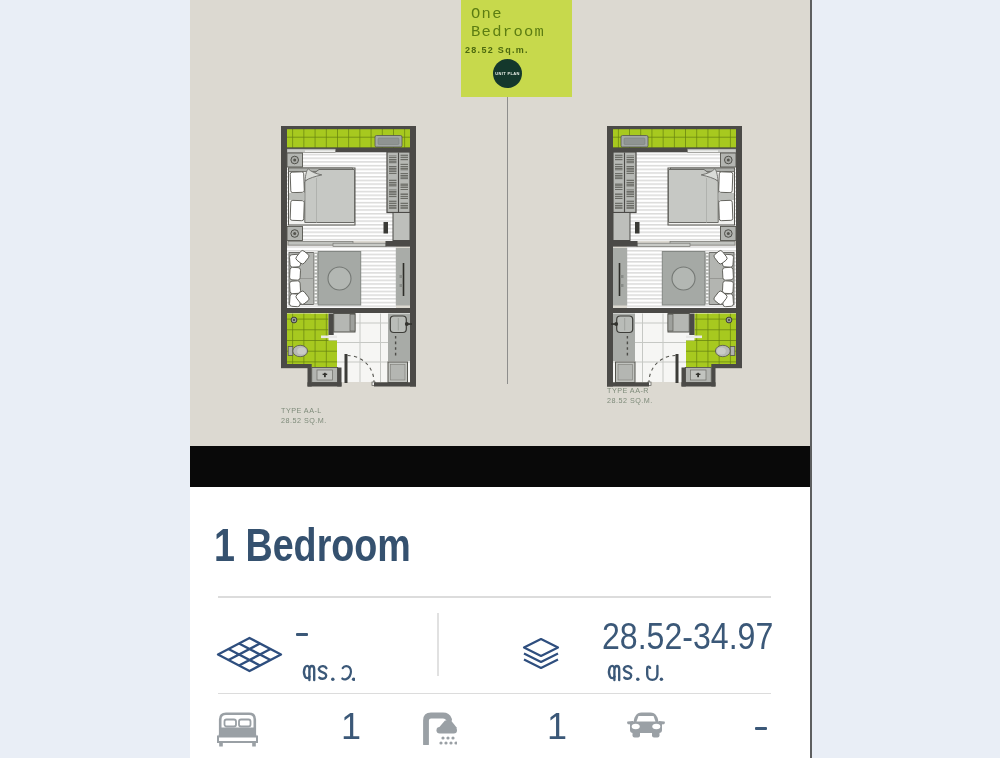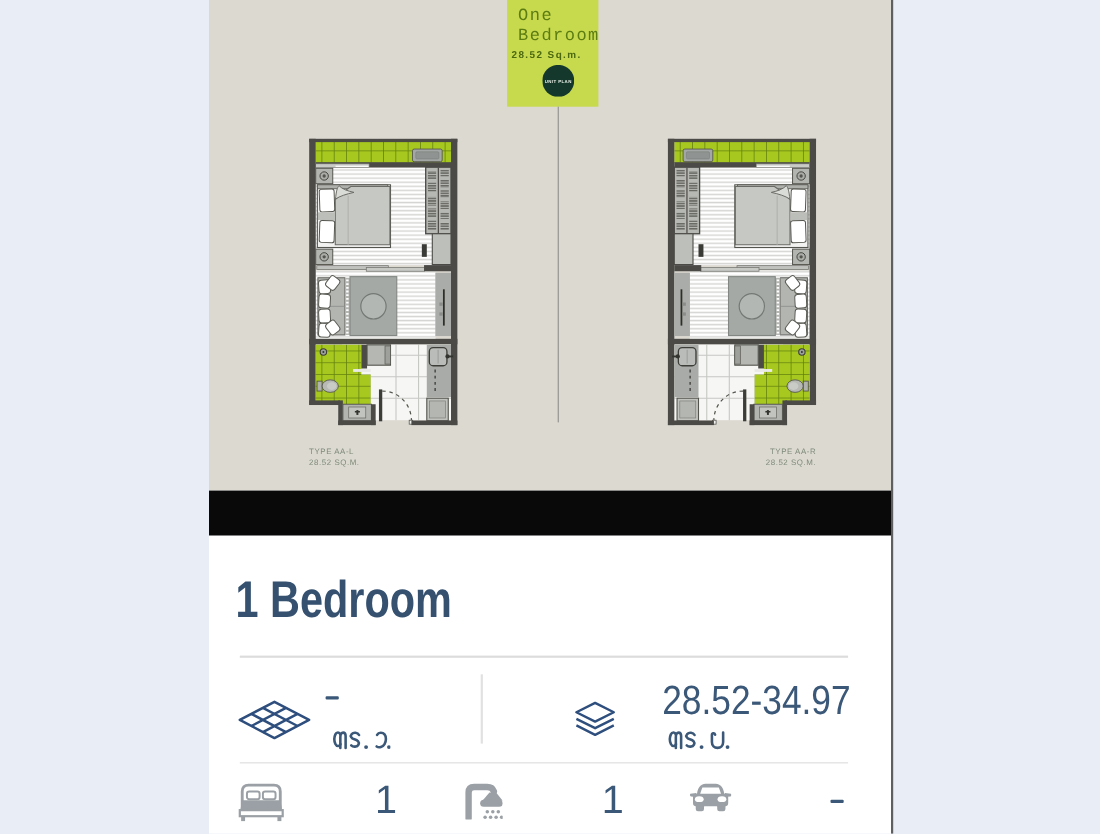--- a/index.html
+++ b/index.html
@@ -10,21 +10,21 @@
 <body>
 
 <div class="abs" style="left:190px;top:0;width:621px;height:446px;background:#dcd9d1;"></div>
 
 <div class="abs" style="left:190px;top:446px;width:621px;height:41px;background:#090909;"></div>
 
 <div class="abs" style="left:190px;top:487px;width:621px;height:271px;background:#ffffff;"></div>
 
 <div class="abs" style="left:810px;top:0;width:2px;height:758px;background:#5e5f60;"></div>
 
-<div class="abs" style="left:461px;top:0;width:83px;height:97px;background:#c7d94c;">
+<div class="abs" style="left:461px;top:0;width:83px;height:97px;background:#c7d94c;padding-left:28px;">
 
   <div class="abs" style="left:10px;top:6px;font-family:'Liberation Mono',monospace;font-size:15.5px;line-height:17.6px;letter-spacing:1.3px;color:#5c7d12;">One<br>Bedroom</div>
 
   <div class="abs" style="left:4px;top:45px;font-size:9px;font-weight:bold;letter-spacing:1.3px;color:#4c690f;">28.52 Sq.m.</div>
 
   <svg class="abs" style="left:32px;top:59px;" width="29" height="29" viewBox="0 0 29 29">
       <circle cx="14.5" cy="14.5" r="14.5" fill="#14382c"></circle>
       <text x="14.5" y="16.1" text-anchor="middle" font-family="Liberation Sans,sans-serif" font-size="4" font-weight="bold" letter-spacing=".35" fill="#e9efe7">UNIT PLAN</text>
     </svg>
 </div>
@@ -203,21 +203,21 @@
   <rect x="93" y="256.3" width="42" height="4.2" fill="#4b4a47"></rect>
   </g>
 </svg>
 
 <svg class="abs" style="left:607px;top:126px;" width="135" height="261" viewBox="0 0 135 261">
   <use href="#unit" transform="translate(135,0) scale(-1,1)"></use>
 </svg>
 
 <div class="abs" style="left:281px;top:406px;width:135px;text-align:left;font-size:7.2px;line-height:10px;letter-spacing:.5px;color:#7e8b7a;">TYPE AA-L<br>28.52 SQ.M.</div>
 
-<div class="abs" style="left:607px;top:406px;width:135px;text-align:right;font-size:7.2px;line-height:10px;letter-spacing:.5px;color:#7e8b7a;">TYPE AA-R<br>28.52 SQ.M.</div>
+<div class="abs" style="left:607px;top:386px;width:135px;text-align:left;font-size:7.2px;line-height:10px;letter-spacing:.5px;color:#7e8b7a;">TYPE AA-R<br>28.52 SQ.M.</div>
 
 <div class="abs" id="hd" style="left:214px;top:517px;font-size:47px;font-weight:bold;color:#35516f;white-space:nowrap;transform-origin:0 0;transform:scaleX(0.802);">1&nbsp;Bedroom</div>
 
 <div class="abs" style="left:218px;top:596px;width:553px;height:1.8px;background:#dcdcdc;"></div>
 
 <div class="abs" style="left:218px;top:692.5px;width:553px;height:1.8px;background:#dcdcdc;"></div>
 
 <div class="abs" style="left:437px;top:613px;width:1.5px;height:63px;background:#e1e1e1;"></div>
 
 <svg class="abs" style="left:216px;top:636px;" width="67" height="37" viewBox="0 0 67 37">

